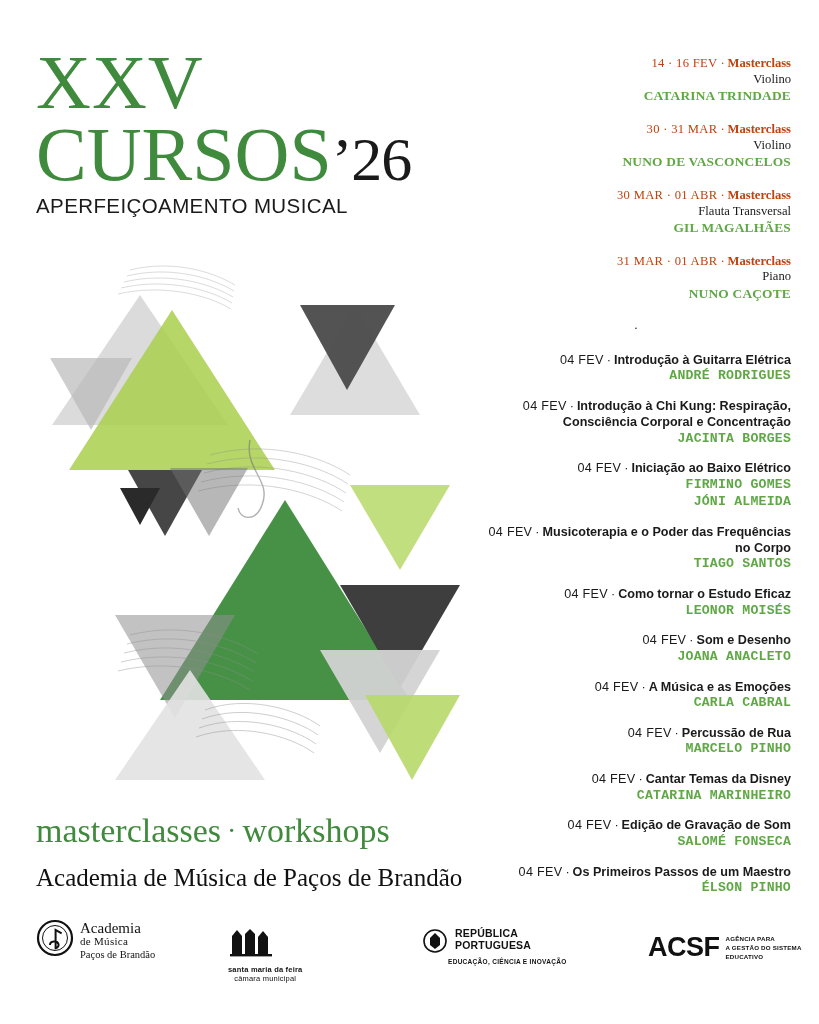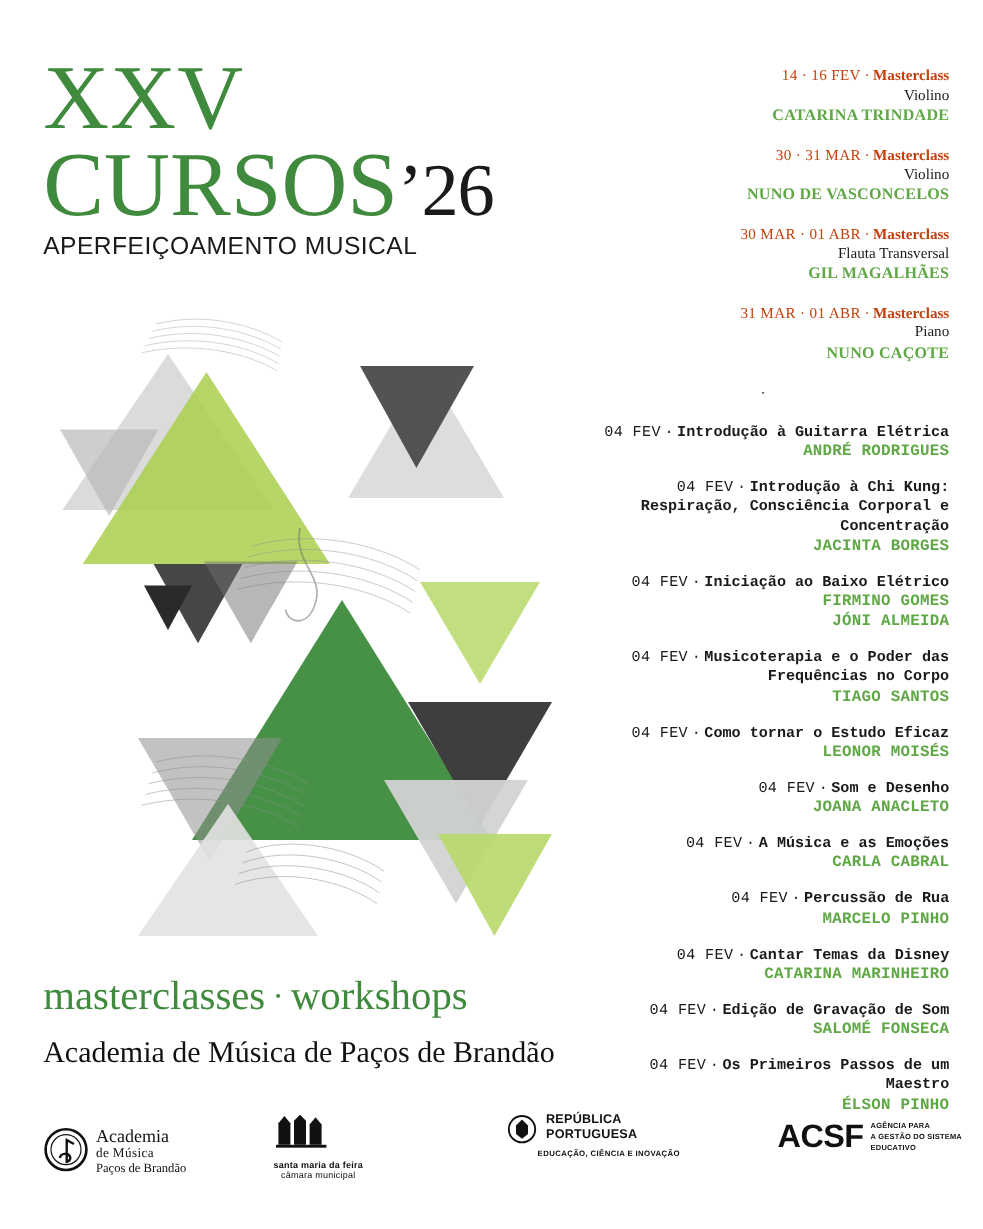--- a/index.html
+++ b/index.html
@@ -115,21 +115,21 @@
     left: 0;
     top: 918px;
     width: 819px;
     height: 80px;
   }
   .logo {
     position: absolute;
     display: flex;
     align-items: center;
   }
-  .logo-amp { left: 36px; top: 20px; }
+  .logo-amp { left: 36px; top: 0; }
   .logo-smf { left: 228px; top: 10px; }
   .logo-rp  { left: 422px; top: 10px; }
   .logo-acsf{ left: 648px; top: 14px; }
 
   .amp-text {
     font-family: "Liberation Serif", serif;
     line-height: 1.0;
     margin-left: 6px;
   }
   .amp-t1 { font-size: 15px; color: #111; }
@@ -215,21 +215,21 @@
   .divider-dot {
     text-align: center;
     color: #1a1a1a;
     font-size: 13px;
     margin: 14px 0 16px 0;
     letter-spacing: 0;
   }
 
   .ws-item { margin-bottom: 13px; }
   .ws-head {
-    font-family: Liberation Mono, monospace;
+    font-family: Liberation Sans, sans-serif;
     font-size: 12.6px;
     color: #1a1a1a;
     line-height: 1.3;
     font-weight: bold;
   }
   .ws-head .date { font-weight: normal; letter-spacing: .3px; }
   .ws-head .sep { font-weight: normal; padding: 0 3px; }
   .ws-name {
     font-family: Liberation Mono, monospace;
     font-size: 13.2px;

